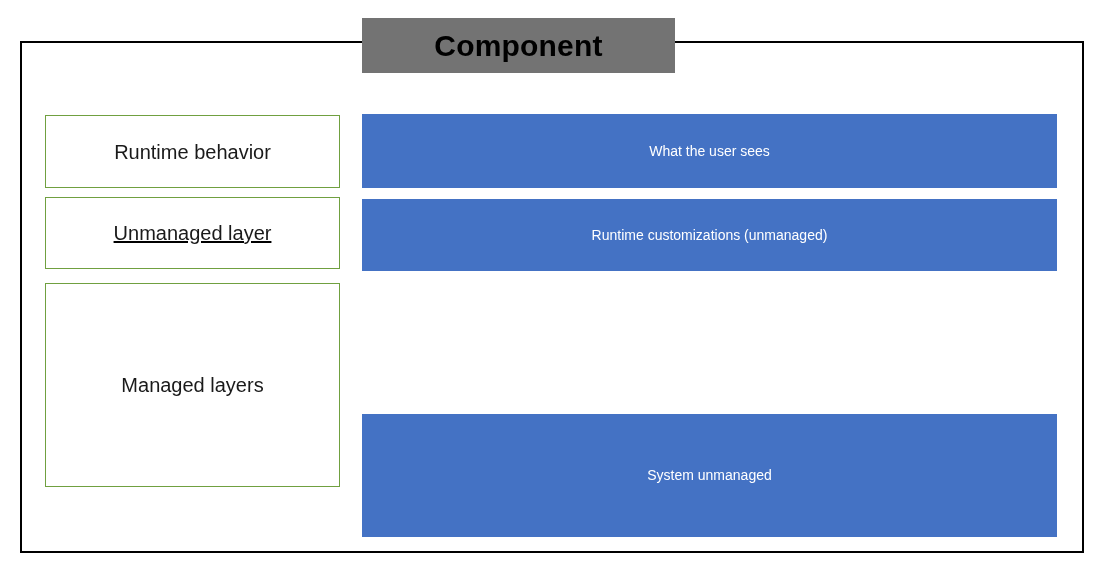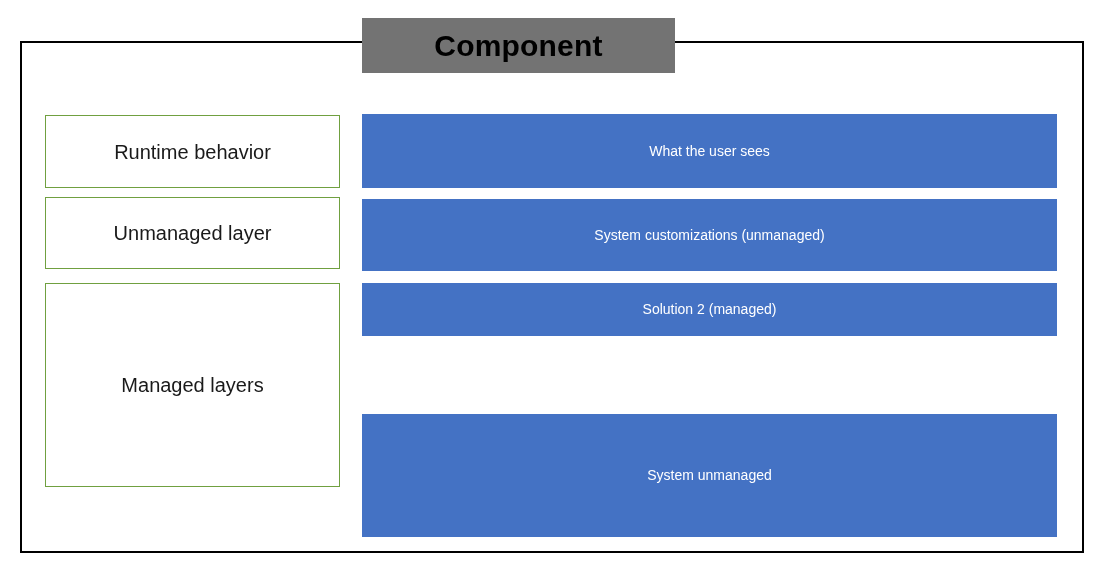--- a/index.html
+++ b/index.html
@@ -108,34 +108,31 @@
 <div id="diagram-frame"></div>
 
 <div id="component-title">
   <span class="title-text">Component</span>
 </div>
 
 <div id="label-column">
   <div class="label-box" style="top:115px;height:73px;">
     <span class="label-text">Runtime behavior</span>
   </div>
-  <div class="label-box" style="top:197px;height:72px;">
+  <div class="label-box" style="top:197px;height:72px;text-decoration:underline;">
     <span class="label-text">Unmanaged layer</span>
   </div>
   <div class="label-box" style="top:283px;height:204px;">
     <span class="label-text">Managed layers</span>
   </div>
 </div>
 
 <div id="layer-column">
   <div class="layer-bar" style="top:114px;height:74px;">
     <span class="layer-text">What the user sees</span>
   </div>
   <div class="layer-bar" style="top:199px;height:72px;">
-    <span class="layer-text">System customizations (unmanaged)</span>
-  </div>
-  <div class="layer-bar" style="top:283px;height:53px;">
-    <span class="layer-text">Solution 2 (managed)</span>
+    <span class="layer-text">Runtime customizations (unmanaged)</span>
   </div>
   <div class="layer-bar" style="top:414px;height:123px;">
     <span class="layer-text">System unmanaged</span>
   </div>
 </div>
 
 </body></html>

